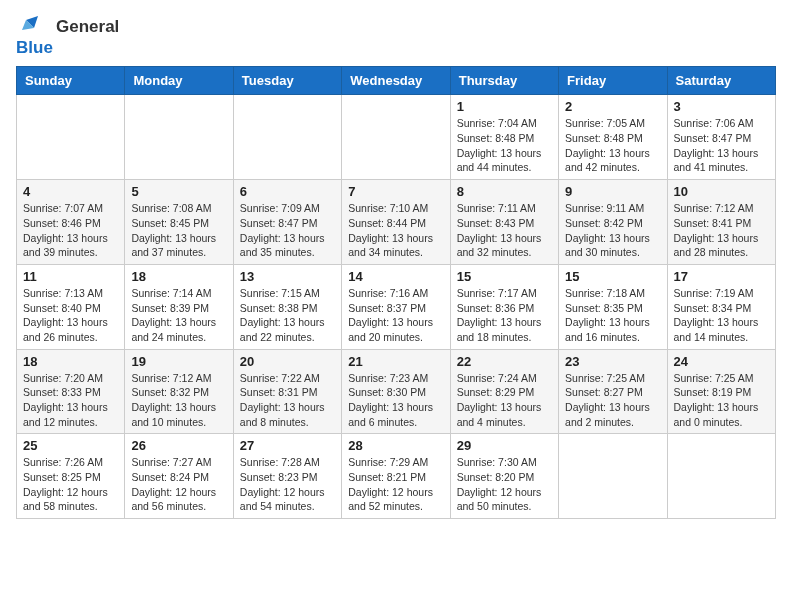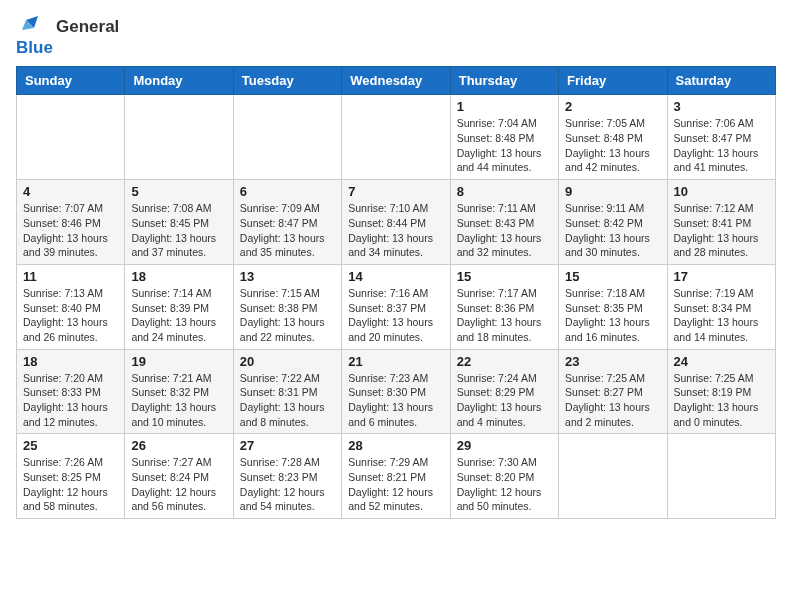--- a/index.html
+++ b/index.html
@@ -223,21 +223,21 @@
       </tr>
       <tr>
         <td>
           <span class="day-num">18</span>
           <div class="day-info">Sunrise: 7:20 AM
 Sunset: 8:33 PM
 Daylight: 13 hours and 12 minutes.</div>
         </td>
         <td>
           <span class="day-num">19</span>
-          <div class="day-info">Sunrise: 7:21 AM
+          <div class="day-info">Sunrise: 7:12 AM
 Sunset: 8:32 PM
 Daylight: 13 hours and 10 minutes.</div>
         </td>
         <td>
           <span class="day-num">20</span>
           <div class="day-info">Sunrise: 7:22 AM
 Sunset: 8:31 PM
 Daylight: 13 hours and 8 minutes.</div>
         </td>
         <td>

